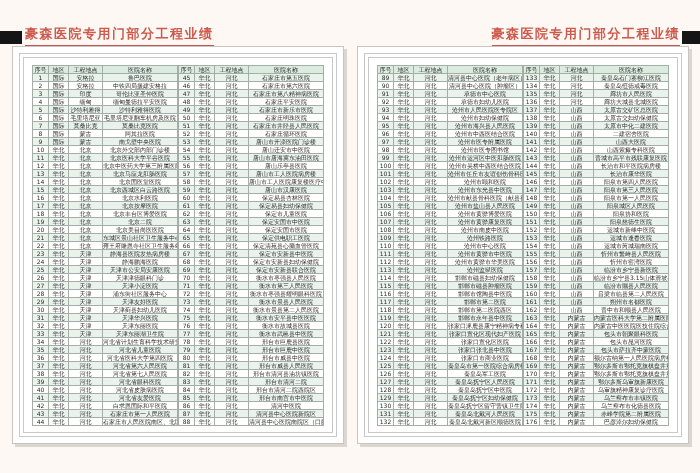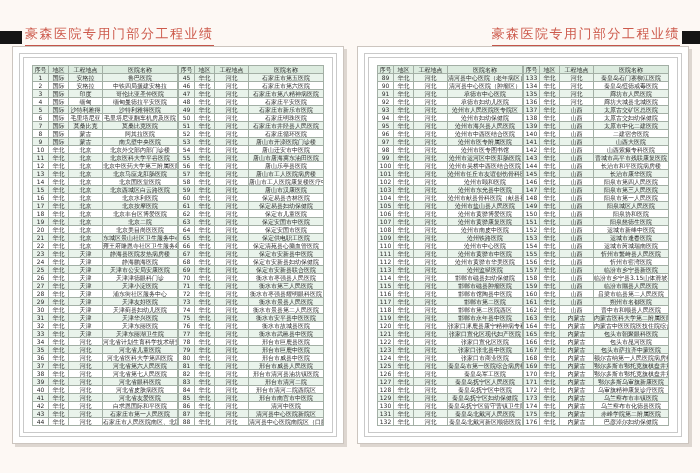--- a/index.html
+++ b/index.html
@@ -6,21 +6,21 @@
   body{
     width:700px;height:473px;position:relative;overflow:hidden;
     background:#fdf8f4;
     font-family:"DejaVu Sans","Liberation Sans",sans-serif;
   }
   .bleed{position:absolute;background:#151515;height:13px;top:31px;}
   .bleed.left{left:0;width:22px;}
   .bleed.right{right:0;width:18px;}
   .page-title{
     position:absolute;top:25px;
-    color:#cd5a4c;font-weight:normal;font-size:13px;letter-spacing:1.5px;
+    color:#cd5a4c;font-weight:bold;font-size:13px;letter-spacing:1.5px;
     border-bottom:2px solid #c4554a;padding-bottom:2px;white-space:nowrap;
   }
   .page-title.tl{left:25px;}
   .page-title.tr{right:20px;}
   .page{
     position:absolute;top:46px;width:330px;height:396px;
     background:#ffffff;border:1px solid #ccc5bf;
     box-shadow:3px 3px 0 #ddd6d0;
   }
   .page.p1{left:12px;}

